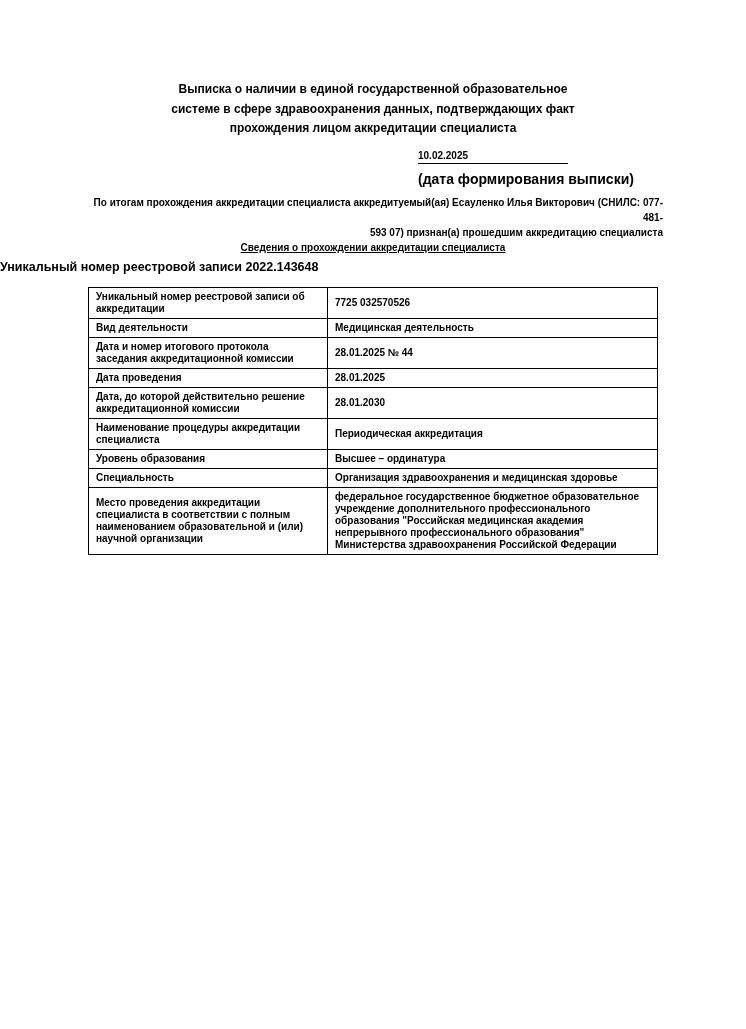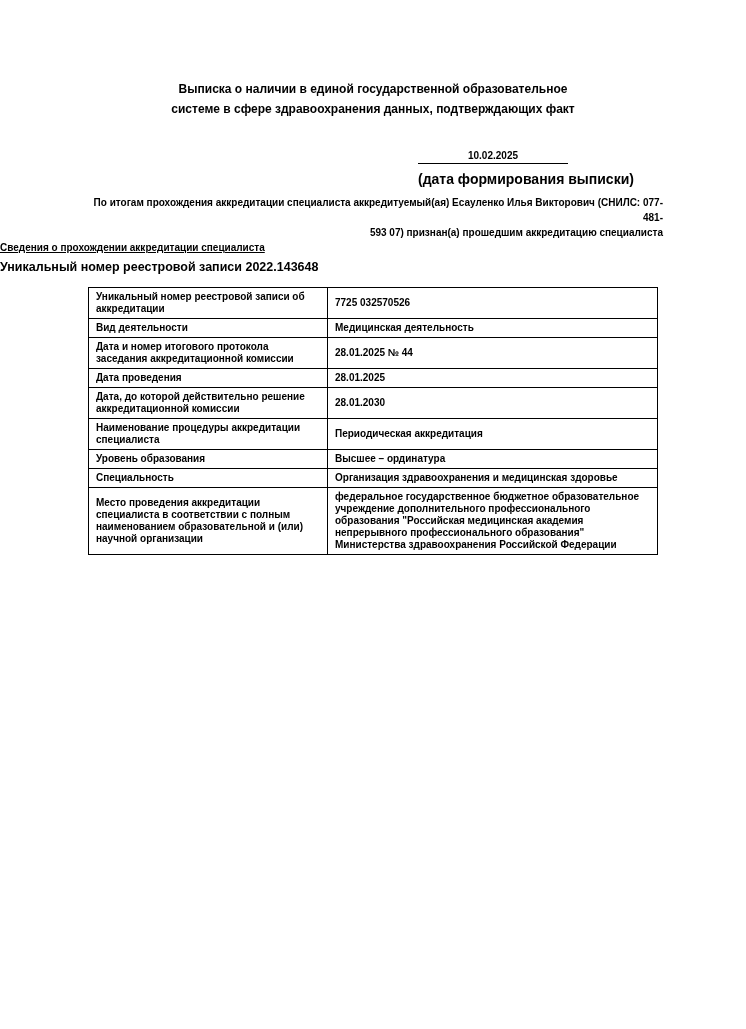--- a/index.html
+++ b/index.html
@@ -25,21 +25,21 @@
     text-align: center;
     font-size: 12px;
     line-height: 19.5px;
     font-weight: 700;
   }
   .date-block {
     position: absolute;
     top: 149px;
     left: 418px;
     width: 150px;
-    text-align: center;
+    text-align: left;
   }
   .date-value {
     font-size: 10px;
     line-height: 13px;
     padding-bottom: 1px;
     border-bottom: 1.5px solid #000;
   }
   .date-caption {
     font-size: 14px;
     line-height: 12px;
@@ -53,20 +53,21 @@
     width: 580px;
     text-align: right;
     font-size: 10px;
     line-height: 15px;
   }
   .section-heading {
     position: absolute;
     top: 242px;
     left: 0;
     width: 746px;
+    text-align: center;
     font-size: 10px;
     text-decoration: underline;
   }
   .registry-heading {
     position: absolute;
     top: 260px;
     left: 0;
     width: 746px;
     font-size: 12.5px;
   }
@@ -90,20 +91,21 @@
   td.label-cell { width: 224px; }
 </style>
 </head>
 <body>
 
 <div class="page">
 
   <div class="doc-title">
     <div>Выписка о наличии в единой государственной образовательное</div>
     <div>системе в сфере здравоохранения данных, подтверждающих факт</div>
+    <div>прохождения лицом аккредитации специалиста</div>
   </div>
 
   <div class="date-block">
     <div class="date-value">10.02.2025</div>
     <div class="date-caption">(дата формирования выписки)</div>
   </div>
 
   <div class="intro">
     <div>По итогам прохождения аккредитации специалиста аккредитуемый(ая) Есауленко Илья Викторович (СНИЛС: 077-481-</div>
     <div>593 07) признан(а) прошедшим аккредитацию специалиста</div>

